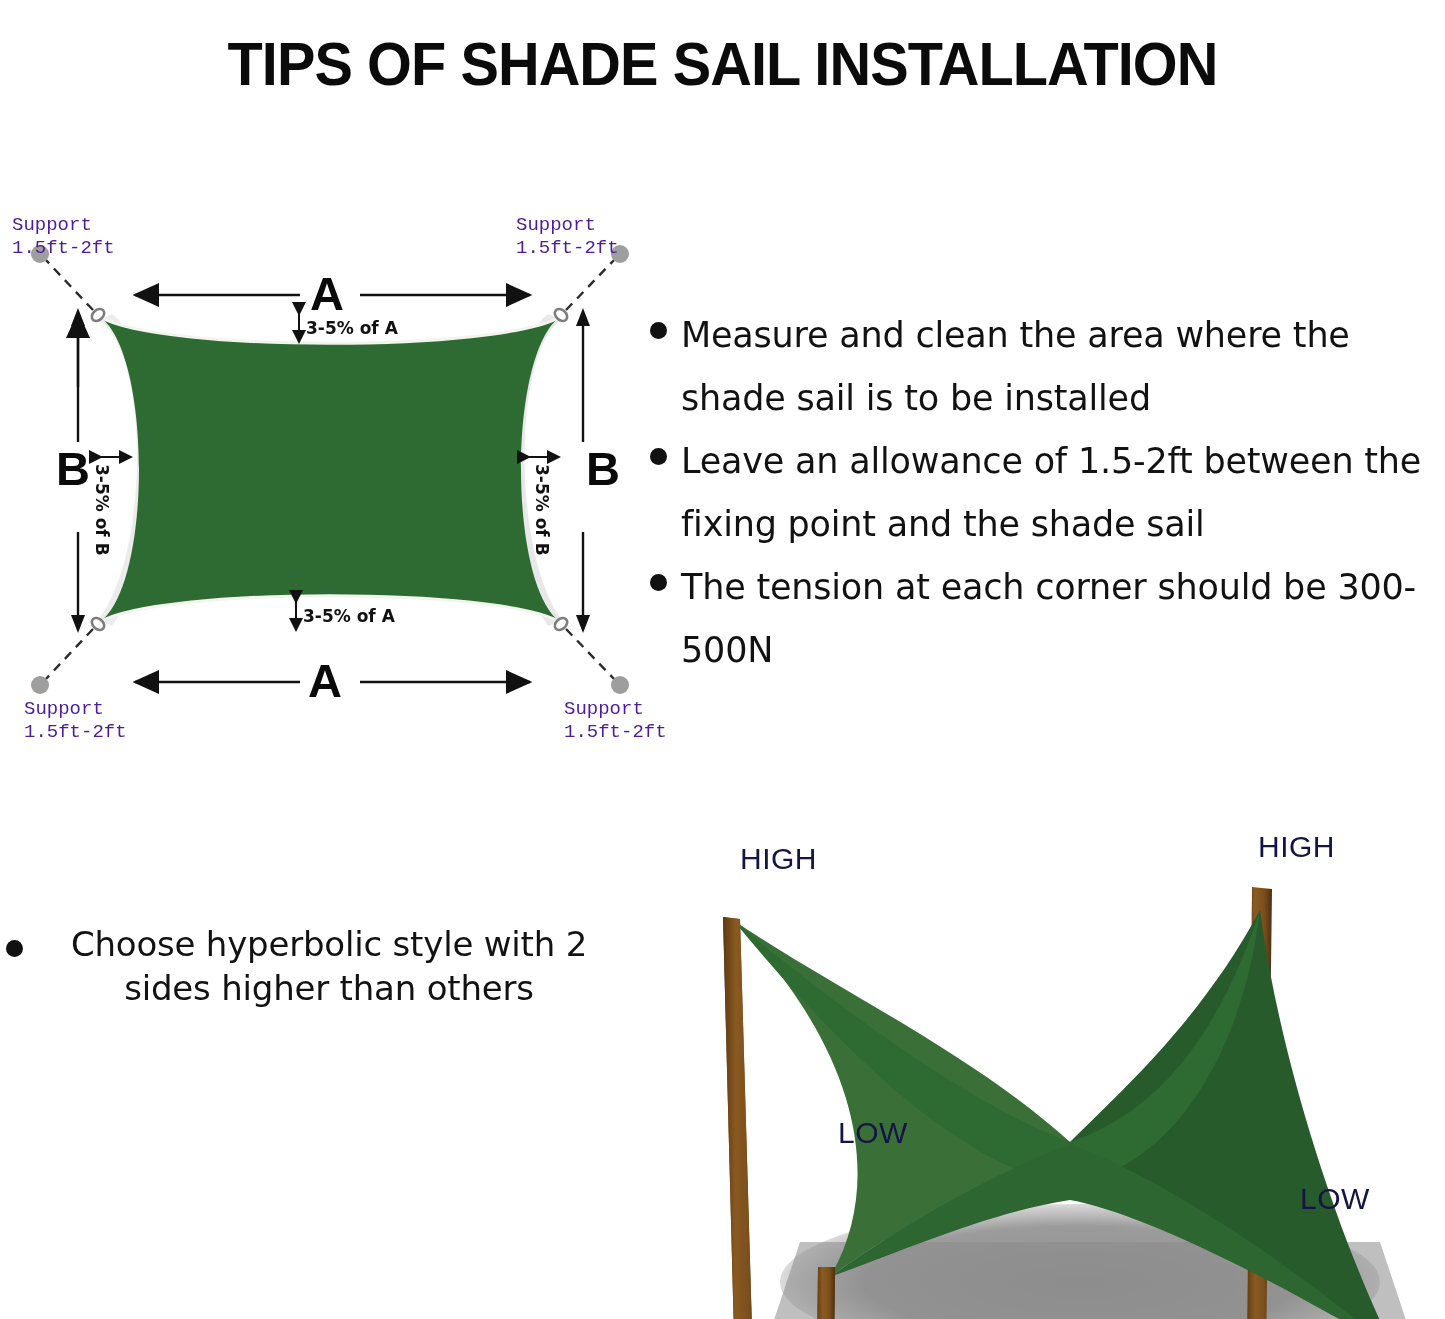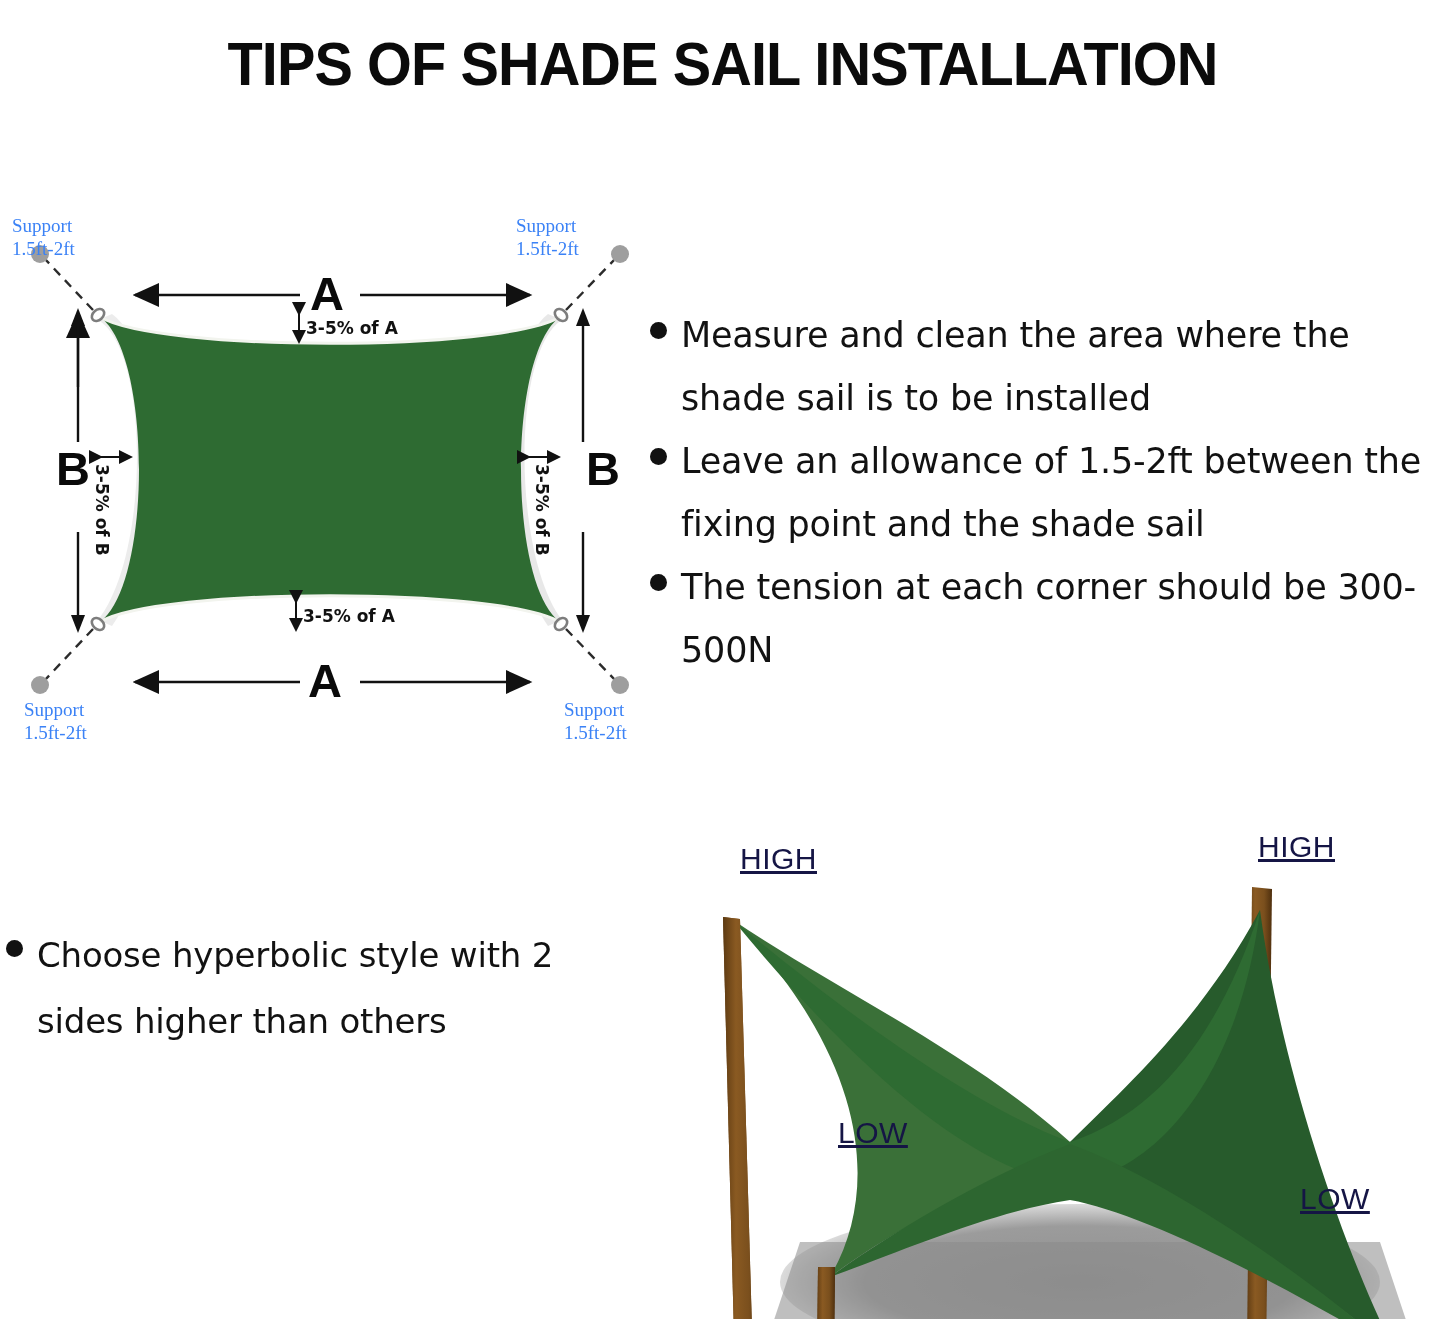--- a/index.html
+++ b/index.html
@@ -45,32 +45,32 @@
   .bullet-text{
     font-family:"DejaVu Sans", sans-serif;
     font-size:35px;
     line-height:63px;
     color:#121212;
     letter-spacing:-0.2px;
   }
 
   #bullets-top{left:650px;top:272px;width:800px;}
   #bullets-bottom{left:6px;top:890px;width:615px;}
-  #bullets-bottom .bullet-text{font-size:34px;line-height:66px;}
+  #bullets-bottom .bullet-text{font-size:34px;line-height:44px;text-align:center;}
 
   
   #diagram-rect{position:absolute;left:0px;top:170px;width:660px;height:545px;}
   #diagram-rect svg{display:block;}
 
   .lbl{
     position:absolute;
-    font-family:Liberation Serif, serif;
+    font-family:Liberation Mono, monospace;
     font-size:19px;
     line-height:23px;
-    color:#3b82f6;
+    color:#4c1d95;
     white-space:nowrap;
   }
   .dim-letter{
     position:absolute;
     font-family:"Liberation Sans", sans-serif;
     font-weight:bold;
     font-size:47px;
     color:#0a0a0a;
     line-height:1;
   }
@@ -87,21 +87,20 @@
   
   #diagram-hyper{position:absolute;left:640px;top:780px;width:805px;height:539px;}
   #diagram-hyper svg{display:block;}
   .hl{
     position:absolute;
     font-family:"Liberation Sans", sans-serif;
     font-size:30px;
     color:#151545;
     letter-spacing:0.5px;
     white-space:nowrap;
-    text-decoration:underline;
   }
 </style>
 </head>
 <body>
 
 <div id="page">
 
   <div class="title">TIPS OF SHADE SAIL INSTALLATION</div>
 
   <div id="diagram-rect">

